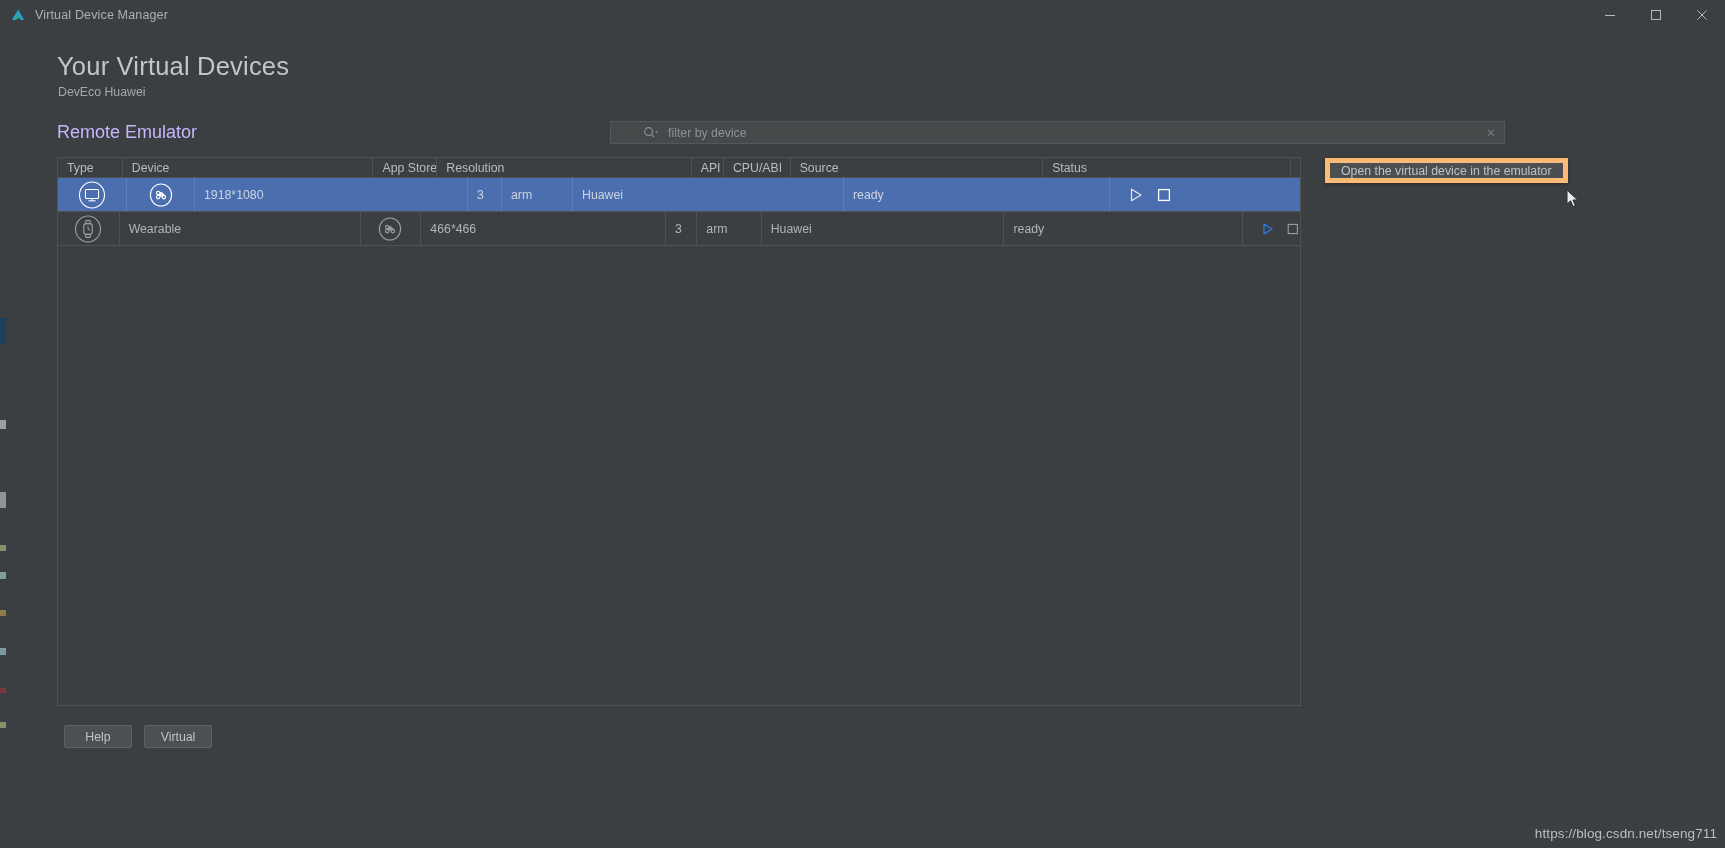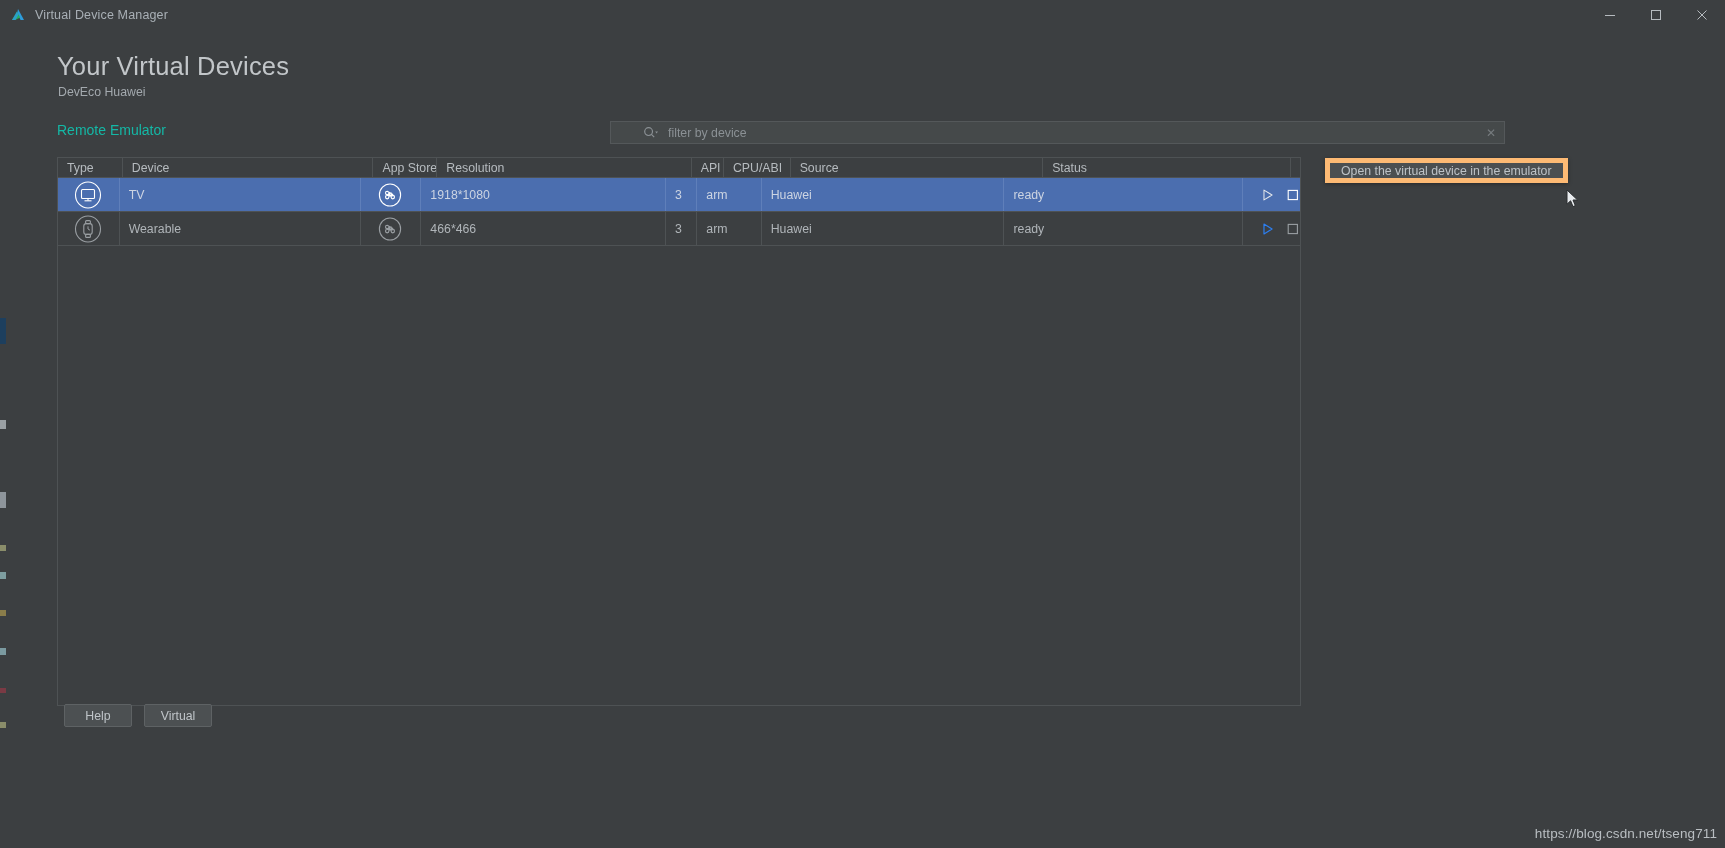--- a/index.html
+++ b/index.html
@@ -40,21 +40,21 @@
   .page-title {
     position: absolute; left: 57px; top: 52px;
     font-size: 25.5px; color: #c2c6c9; font-weight: 400; letter-spacing: .2px;
   }
   .page-sub {
     position: absolute; left: 58px; top: 85px;
     font-size: 12.3px; color: #a3a9ae;
   }
   .section-title {
     position: absolute; left: 57px; top: 122px;
-    font-size: 14px; color: #14b8a6; font-weight: 400;
+    font-size: 18px; color: #c4b5fd; font-weight: 400;
   }
 
   
   .search-box {
     position: absolute; left: 610px; top: 121px; width: 895px; height: 23px;
     background: #45494a; border: 1px solid #54585a;
     display: flex; align-items: center; padding-left: 25px;
   }
   .search-icon-wrap { display:flex; align-items:center; margin-left: 7px; }
   .search-icon-wrap svg { display:block; }
@@ -129,21 +129,21 @@
     font-size: 12.3px; color: #bdc2c6;
     box-shadow: 0 1px 4px rgba(0,0,0,.35);
     z-index: 20; white-space: nowrap;
   }
 
   
   .cursor { position: absolute; left: 1566px; top: 189px; z-index: 25; }
   .cursor svg { display:block; }
 
   
-  .footer-btns { position: absolute; left: 64px; top: 704px; display: flex; gap: 12px; }
+  .footer-btns { position: absolute; left: 64px; top: 725px; display: flex; gap: 12px; }
   .btn {
     min-width: 68px; height: 23px; padding: 0 14px;
     background: #4c5052; border: 1px solid #5e6264; border-radius: 2px;
     color: #bfc4c8; font-size: 12.3px;
     display: flex; align-items: center; justify-content: center;
     cursor: default;
   }
   .watermark {
     position: absolute; right: 8px; bottom: 7px;
     font-size: 13.5px; color: #b9bec2; letter-spacing: .1px;
@@ -218,21 +218,20 @@
 
     <div class="row selected">
       <div class="td c-type icon-cell">
         <svg class="dev-circle" viewBox="0 0 28 28">
           <ellipse cx="14" cy="14" rx="12.5" ry="13" fill="none" stroke="#ffffff" stroke-width="1.1"></ellipse>
           <rect x="7.5" y="8.5" width="13" height="9" rx="1" fill="none" stroke="#ffffff" stroke-width="1.1"></rect>
           <line x1="14" y1="17.5" x2="14" y2="19.6" stroke="#ffffff" stroke-width="1.1"></line>
           <line x1="10.5" y1="19.8" x2="17.5" y2="19.8" stroke="#ffffff" stroke-width="1.1"></line>
         </svg>
       </div>
-      <div class="td c-dev">TV</div>
       <div class="td c-store icon-cell">
         <svg class="store-circle" viewBox="0 0 24 24">
           <ellipse cx="12" cy="12" rx="10.6" ry="11" fill="none" stroke="#ffffff" stroke-width="1.1"></ellipse>
           <path d="M9.2 8.2a1.7 1.7 0 1 0 1.7 1.7v4.2a1.7 1.7 0 1 1-1.7-1.7h5.6a1.7 1.7 0 1 1-1.7 1.7V9.9a1.7 1.7 0 1 0 1.7 1.7z" fill="none" stroke="#ffffff" stroke-width="1.15" stroke-linejoin="round"></path>
         </svg>
       </div>
       <div class="td c-res">1918*1080</div>
       <div class="td c-api">3</div>
       <div class="td c-cpu">arm</div>
       <div class="td c-src">Huawei</div>

